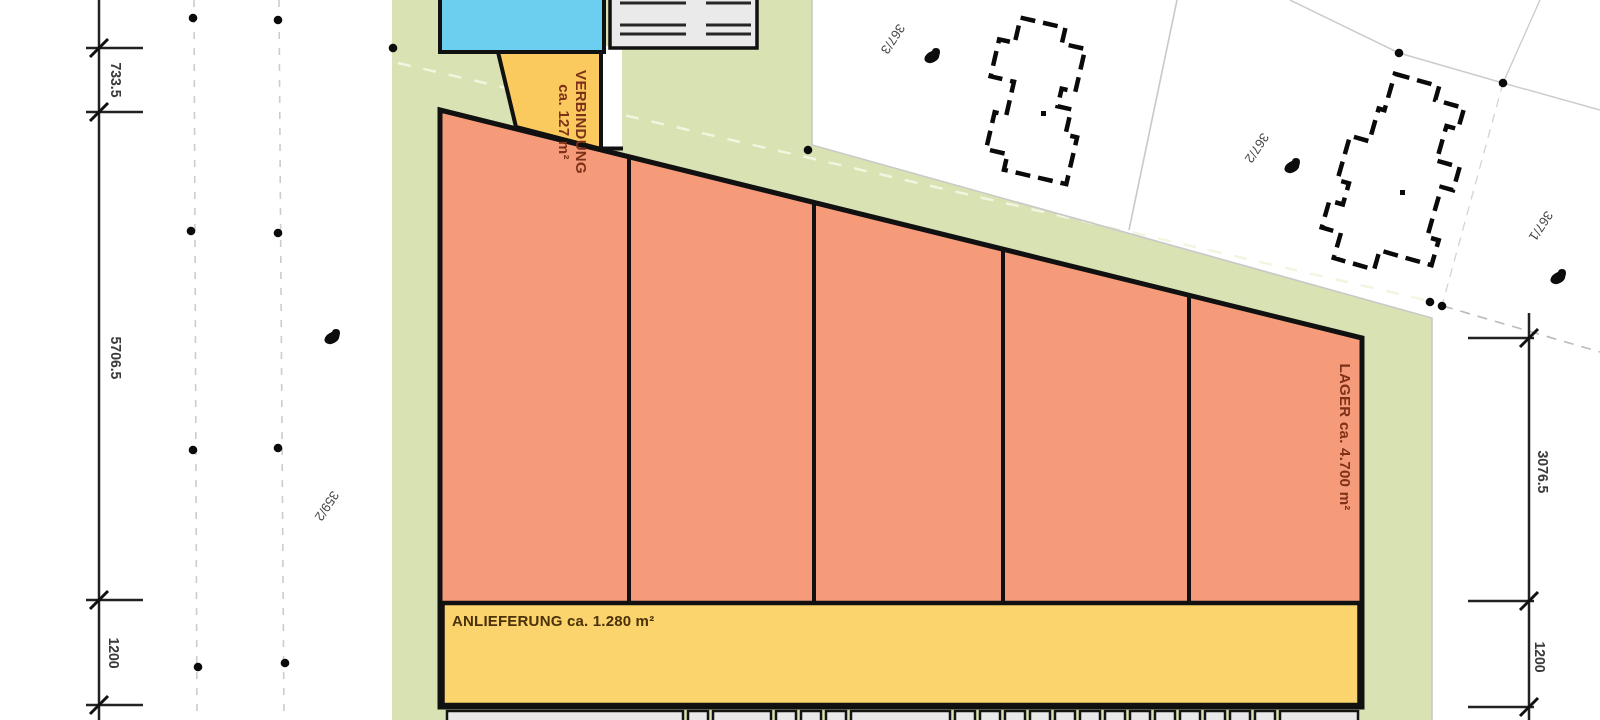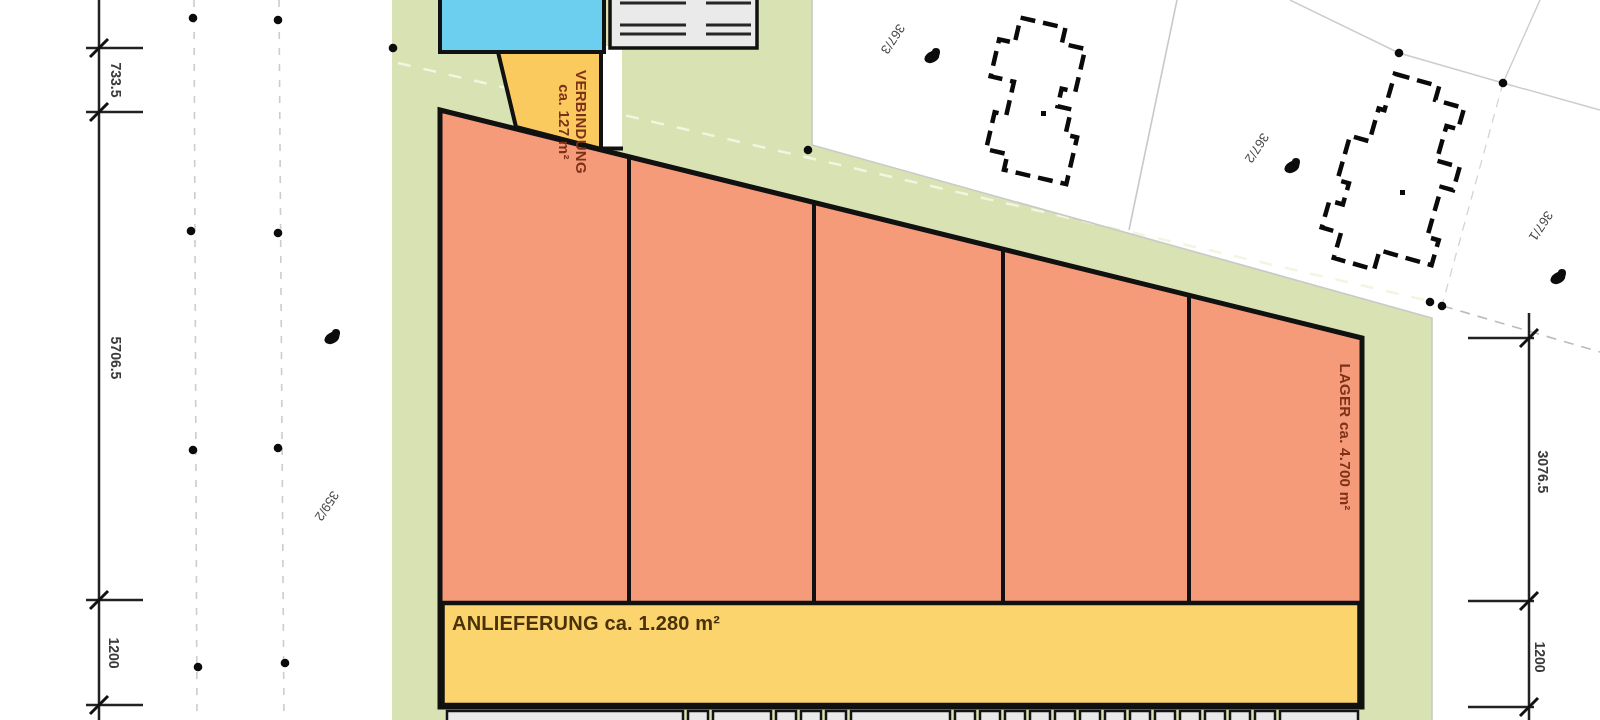--- a/index.html
+++ b/index.html
@@ -7,21 +7,21 @@
          font-family:"Liberation Sans",sans-serif;}
   #plan-svg{position:absolute;left:0;top:0;}
   .f-green{fill:var(--site-green);}
   .f-orange{fill:var(--hall-orange);}
   .f-yellow{fill:var(--strip-yellow);}
   .f-corr{fill:var(--corridor-yellow);}
   .f-blue{fill:var(--pool-blue);}
   .f-dock{fill:var(--dock-gray);}
   .lbl{position:absolute;white-space:nowrap;transform:translate(-50%,-50%);}
   .room-lbl{color:var(--room-text);font-weight:700;font-size:15px;letter-spacing:.3px;}
-  .deliv-lbl{color:var(--delivery-text);font-weight:700;font-size:20px;transform:none;letter-spacing:.2px;}
+  .deliv-lbl{color:var(--delivery-text);font-weight:700;font-size:15px;transform:none;letter-spacing:.2px;}
   .dim-lbl{color:var(--dim-text);font-weight:600;font-size:14px;}
   .parcel-lbl{color:var(--parcel-text);font-weight:500;font-size:13px;}
   .rot90{transform:translate(-50%,-50%) rotate(90deg);}
   .rot124{transform:translate(-50%,-50%) rotate(124deg);}
   .two-line{text-align:center;line-height:1.15;}
 </style>
 </head>
 <body>
 
 <div id="stage">

